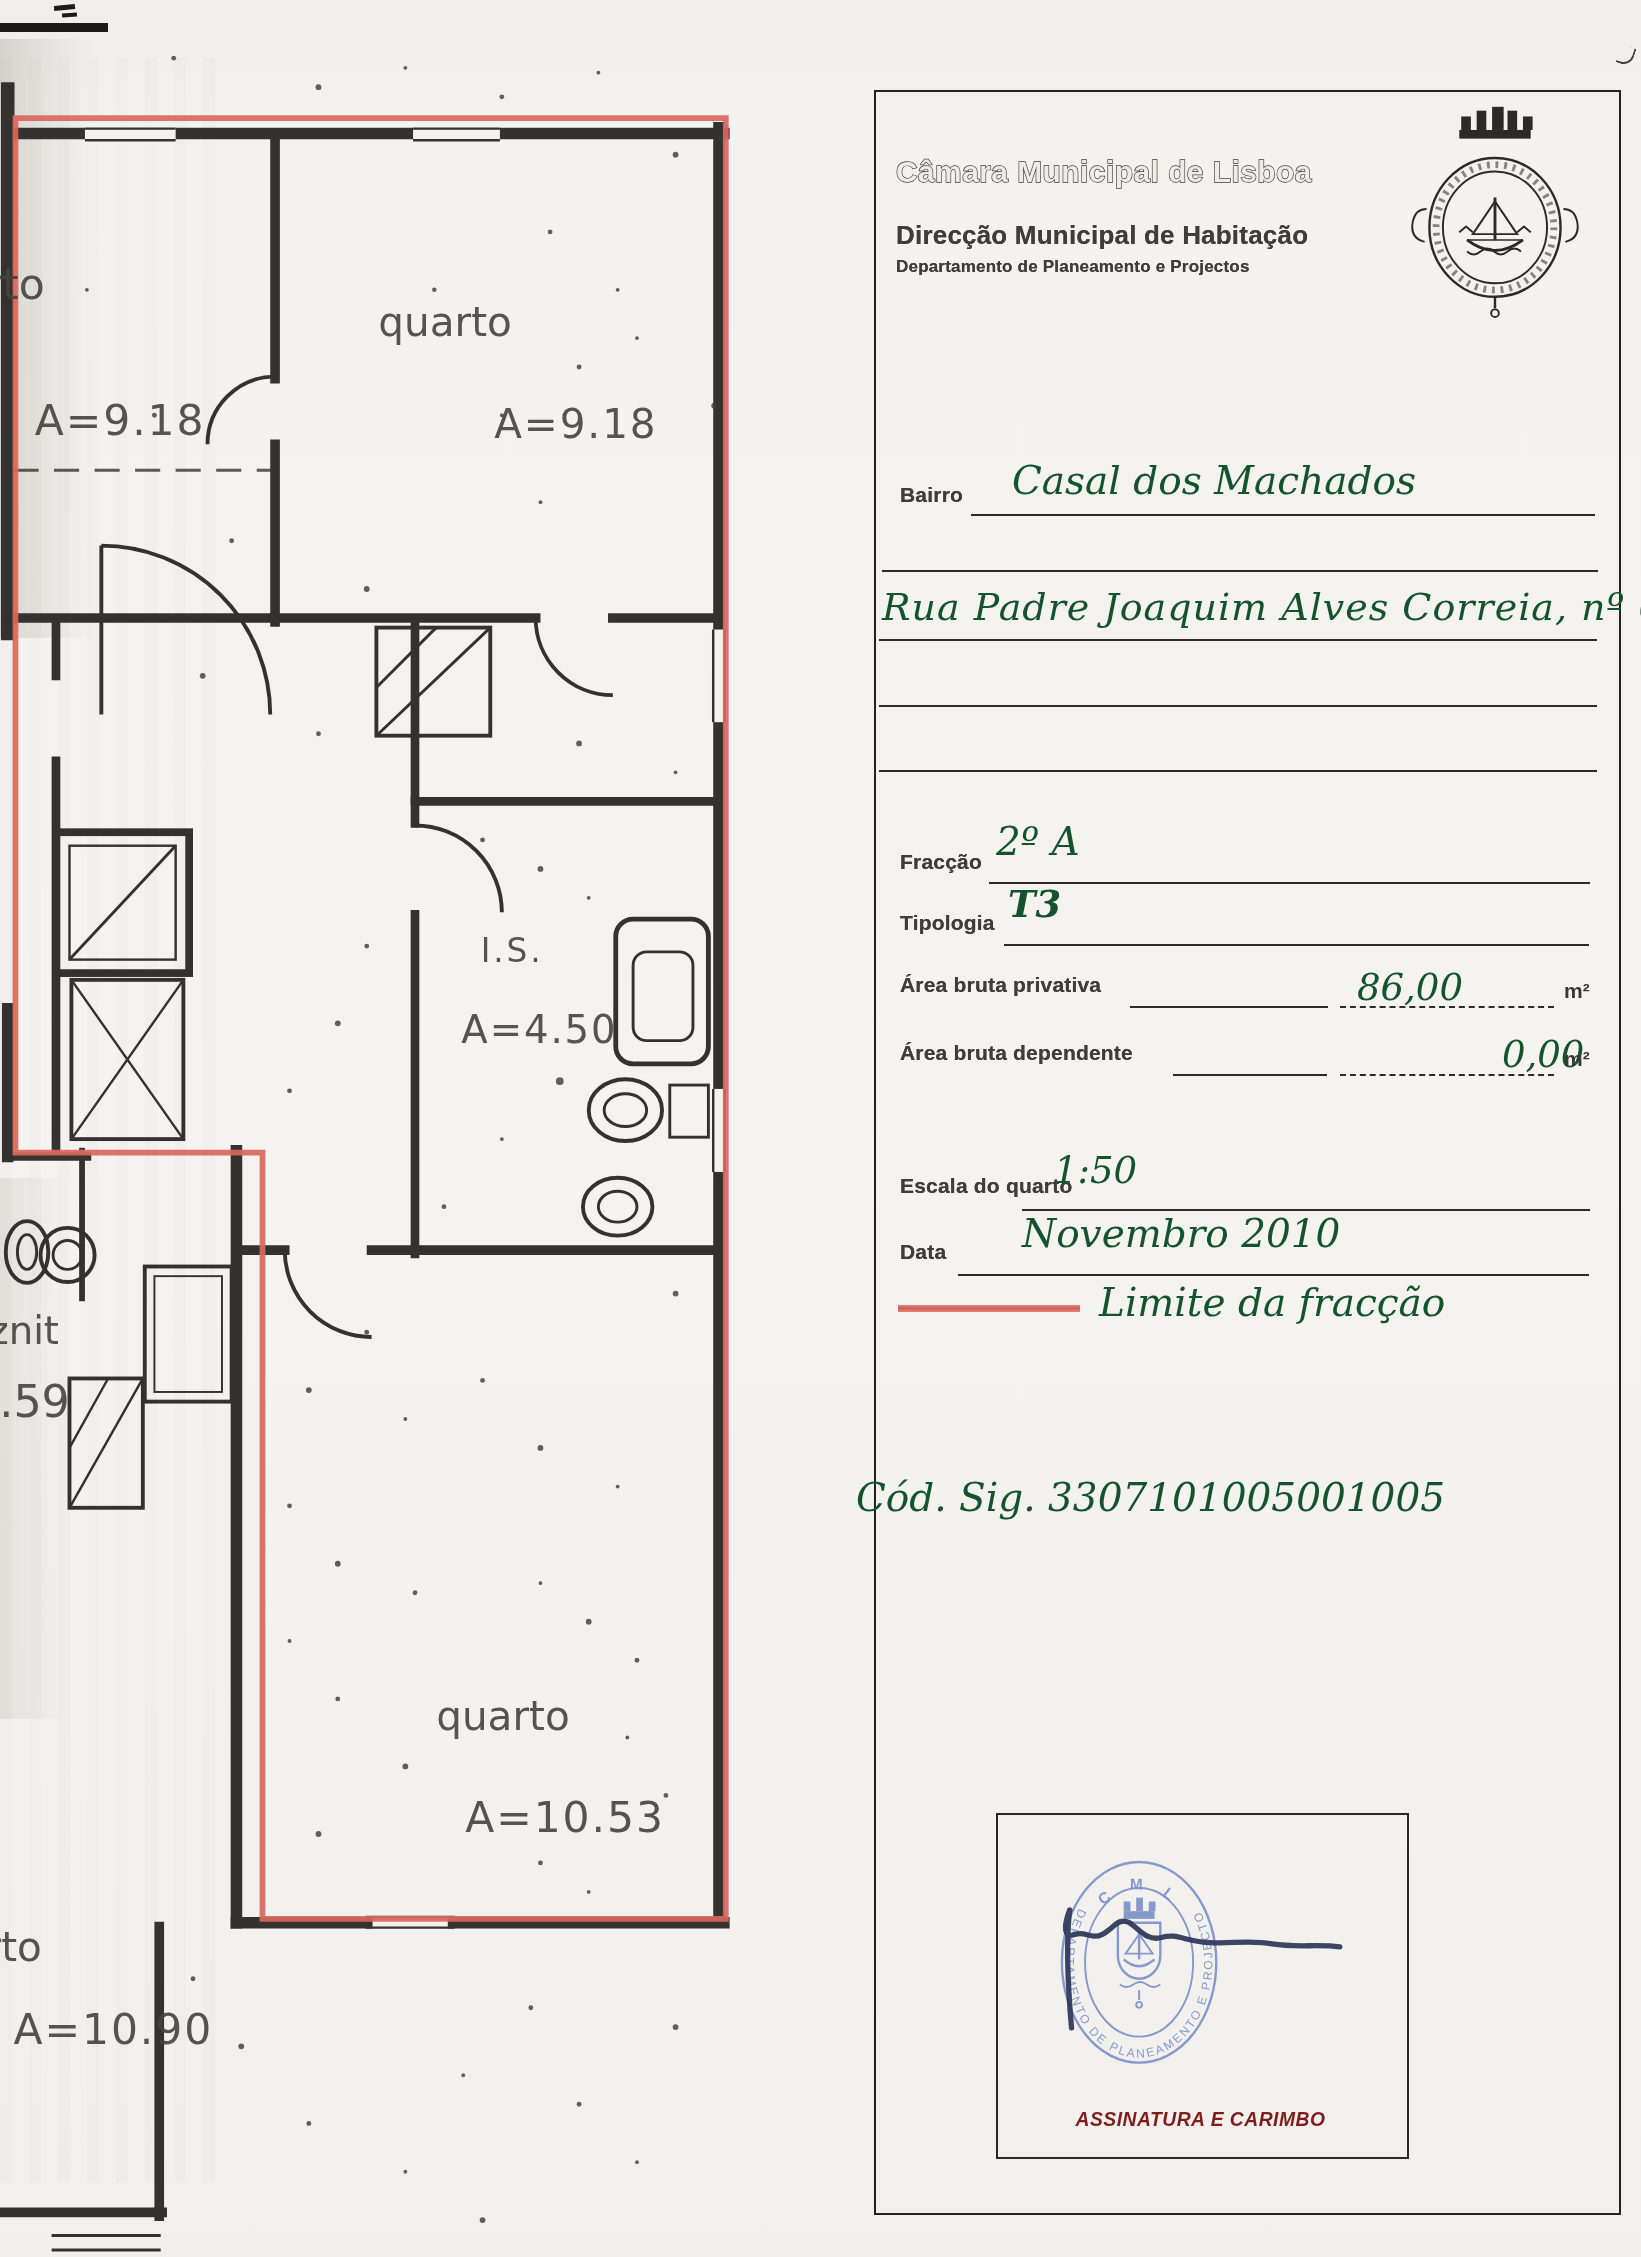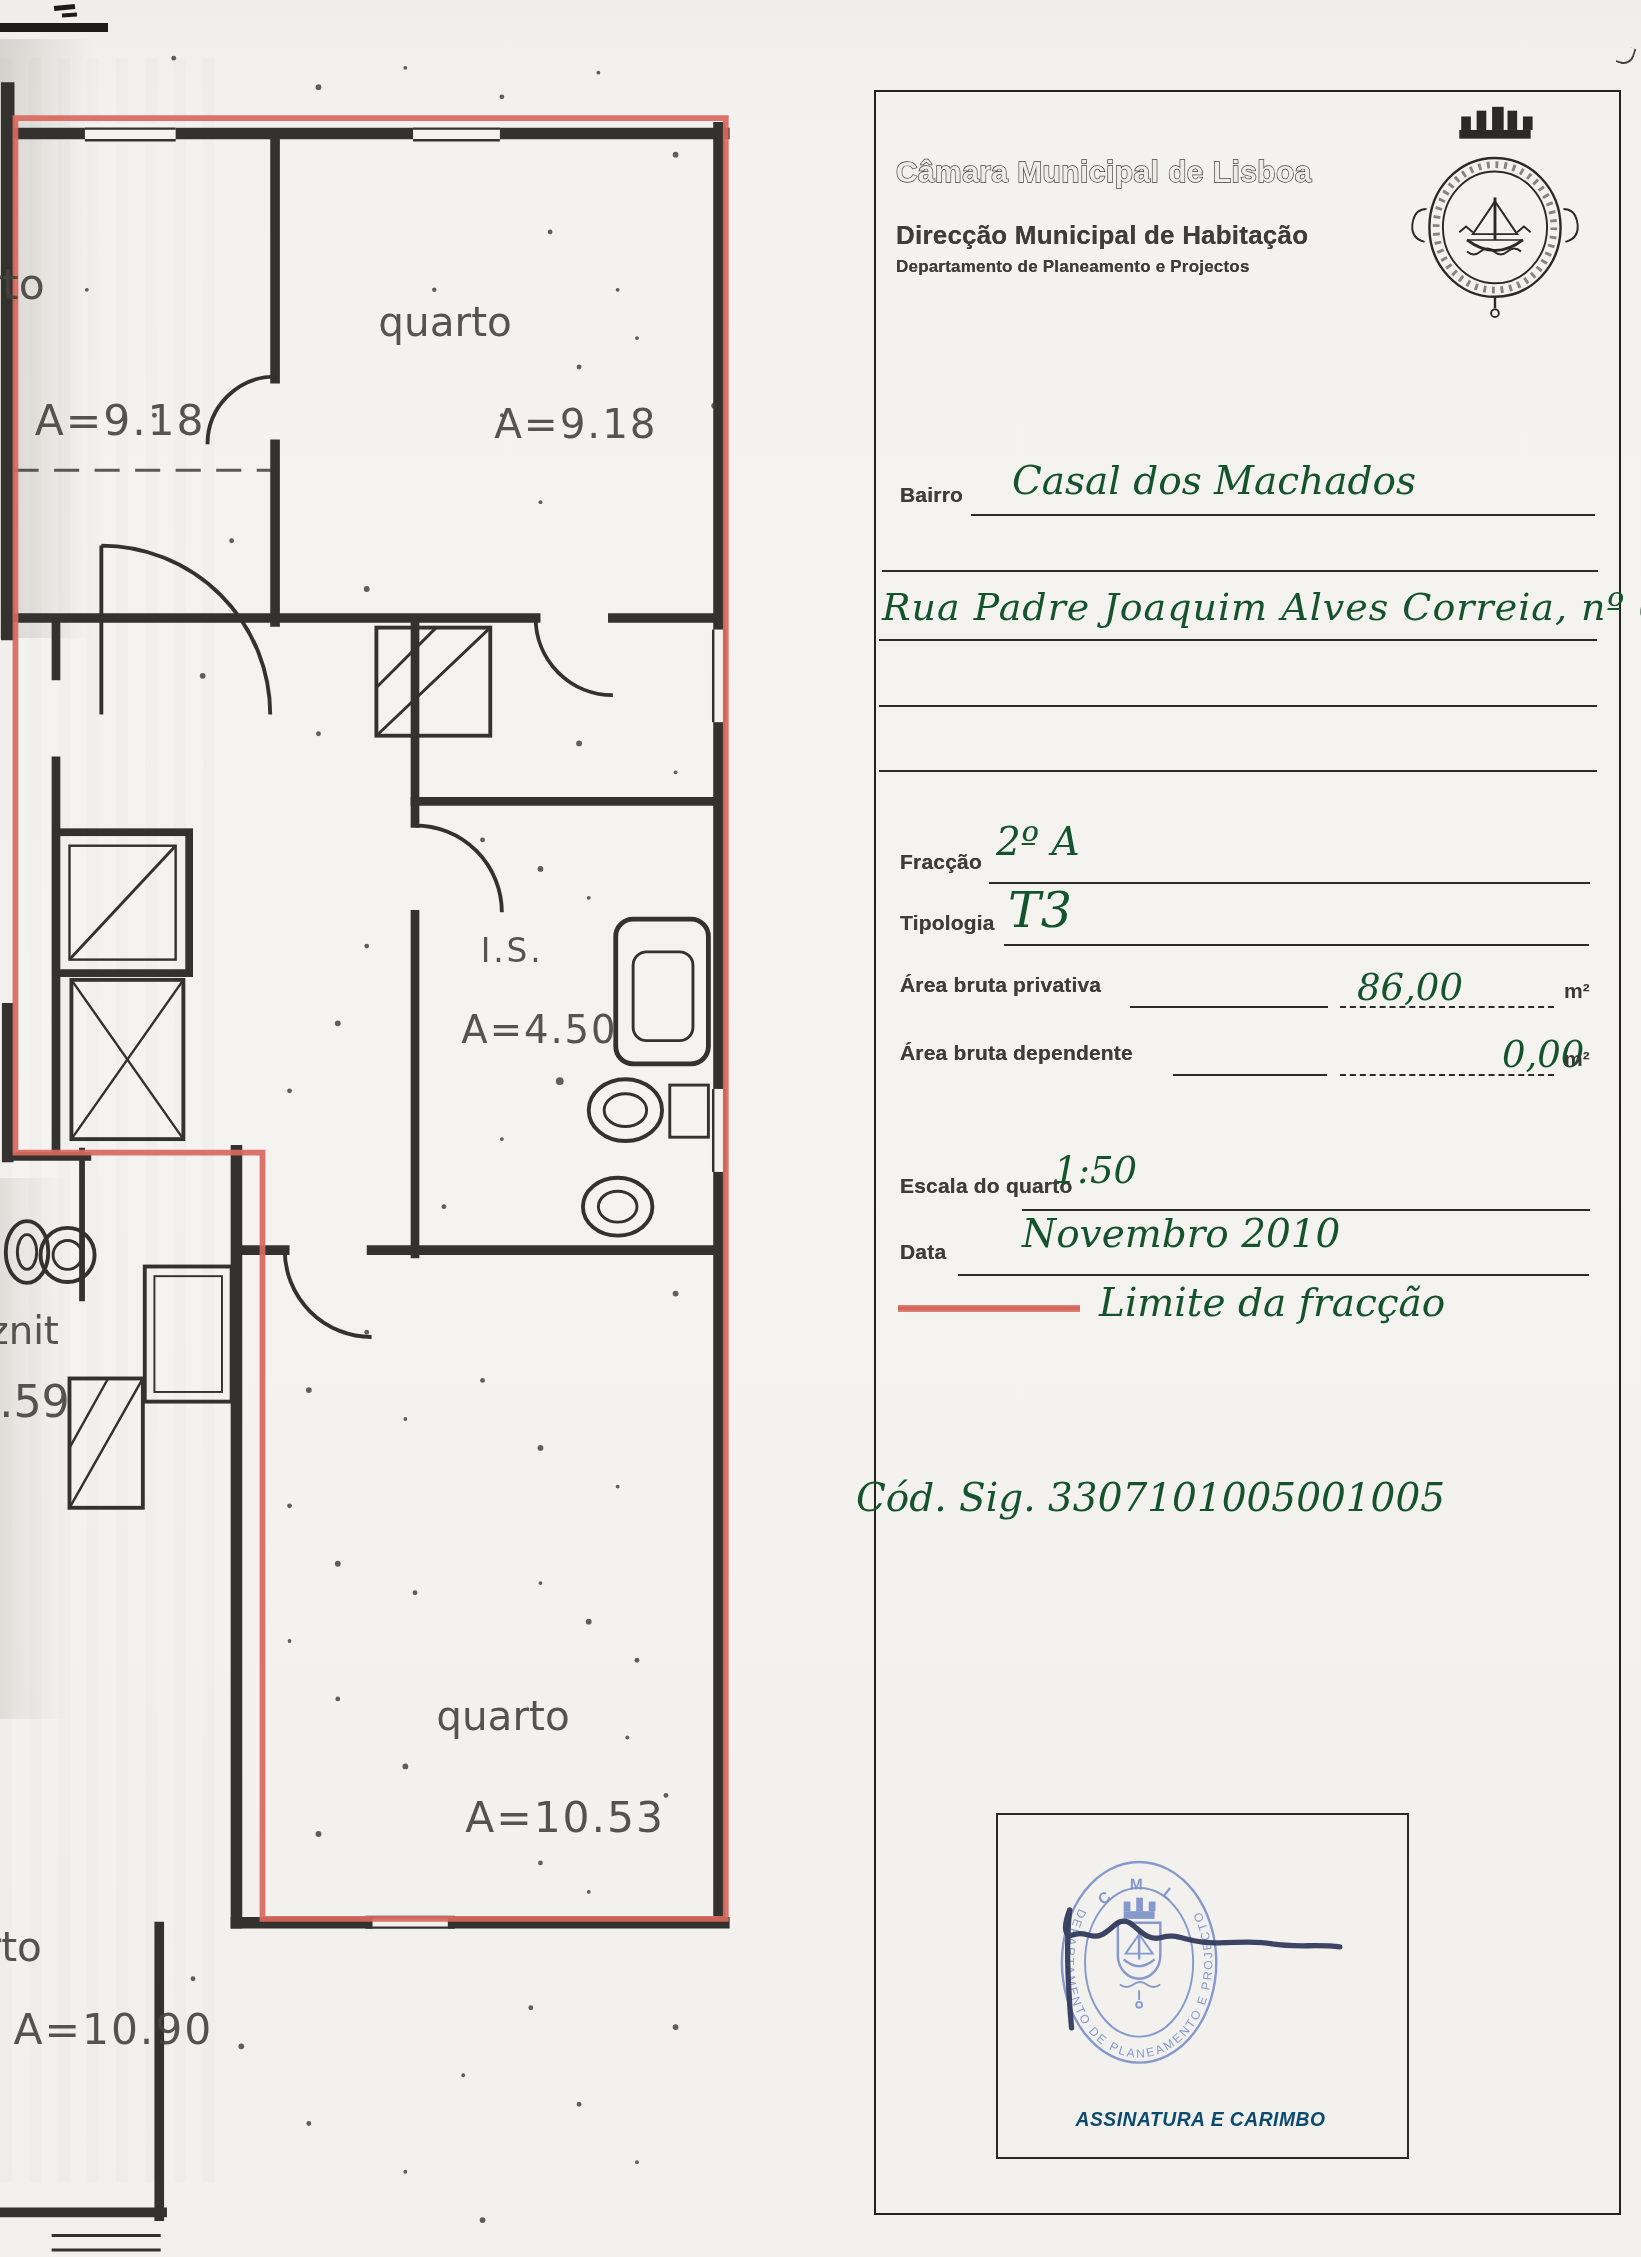--- a/index.html
+++ b/index.html
@@ -13,21 +13,21 @@
   .panel{left:874px;top:90px;width:743px;height:2121px;border:2.9px solid #23221f;background:transparent;}
   .lbl{font-weight:bold;color:#403d39;letter-spacing:0.2px;text-shadow:0 0 0.6px #55524d;}
   .rule{border-top:2.5px solid #2c2b28;height:0;}
   .rule-dashed{border-top:2.9px dashed #2c2b28;height:0;}
   .hand{font-family:"DejaVu Serif",serif;font-style:italic;color:#14532d;white-space:nowrap;}
   .dir-line{font-size:26px;}
   .dept-line{font-size:17px;}
   .unit{font-weight:bold;font-size:21px;color:#3a3835;}
   .legend-line{background:linear-gradient(180deg,#e4837a 0%,#cf5f55 45%,#e4837a 100%);}
   .stamp-box{border:2.9px solid #2a2927;}
-  .stamp-caption{font-weight:bold;font-style:italic;font-size:19.3px;letter-spacing:0.5px;color:#0c4a6e;text-align:center;}
+  .stamp-caption{font-weight:bold;font-style:italic;font-size:19.3px;letter-spacing:0.5px;color:#7f1d1d;text-align:center;}
   
   .bar{background:#1d1c1a;}
   .scan-shade{background:linear-gradient(90deg,rgba(105,100,90,.20),rgba(105,100,90,0));}
   .scan-shade2{background:linear-gradient(90deg,rgba(105,100,90,.12),rgba(105,100,90,0));}
   .hook{width:13.5px;height:17.4px;border-right:2.9px solid #45423e;border-bottom:2.9px solid #45423e;border-bottom-right-radius:11.6px;transform:rotate(18deg);}
   .plan-streaks{background:repeating-linear-gradient(90deg,rgba(90,86,78,.045) 0 11.6px,rgba(255,255,255,0) 11.6px 29px);}
 </style>
 </head>
 <body>
 
@@ -249,21 +249,21 @@
 
 <div class="abs hand" style="left:882px;top:585px;font-size:38px;letter-spacing:1px;">Rua Padre Joaquim Alves Correia, nº 6</div>
 <div class="abs rule" style="left:879px;top:639px;width:718px;"></div>
 <div class="abs rule" style="left:879px;top:705px;width:718px;"></div>
 <div class="abs rule" style="left:879px;top:770px;width:718px;"></div>
 
 <div class="abs lbl" style="left:900px;top:850px;font-size:21px;">Fracção</div>
 <div class="abs hand" style="left:996px;top:819px;font-size:39px;">2º A</div>
 <div class="abs rule" style="left:989px;top:882px;width:601px;"></div>
 <div class="abs lbl" style="left:900px;top:911px;font-size:21px;">Tipologia</div>
-<div class="abs hand" style="left:1008px;top:882px;font-size:49px;">T3</div>
+<div class="abs hand" style="left:1008px;top:882px;font-size:37px;font-weight:bold;">T3</div>
 <div class="abs rule" style="left:1004px;top:944px;width:585px;"></div>
 
 <div class="abs lbl" style="left:900px;top:973px;font-size:21px;">Área bruta privativa</div>
 <div class="abs rule" style="left:1130px;top:1006px;width:198px;"></div>
 <div class="abs rule-dashed" style="left:1340px;top:1006px;width:214px;"></div>
 <div class="abs hand" style="left:1357px;top:966px;font-size:37px;">86,00</div>
 <div class="abs unit" style="left:1564px;top:979px;">m²</div>
 
 <div class="abs lbl" style="left:900px;top:1041px;font-size:21px;">Área bruta dependente</div>
 <div class="abs rule" style="left:1173px;top:1074px;width:154px;"></div>

